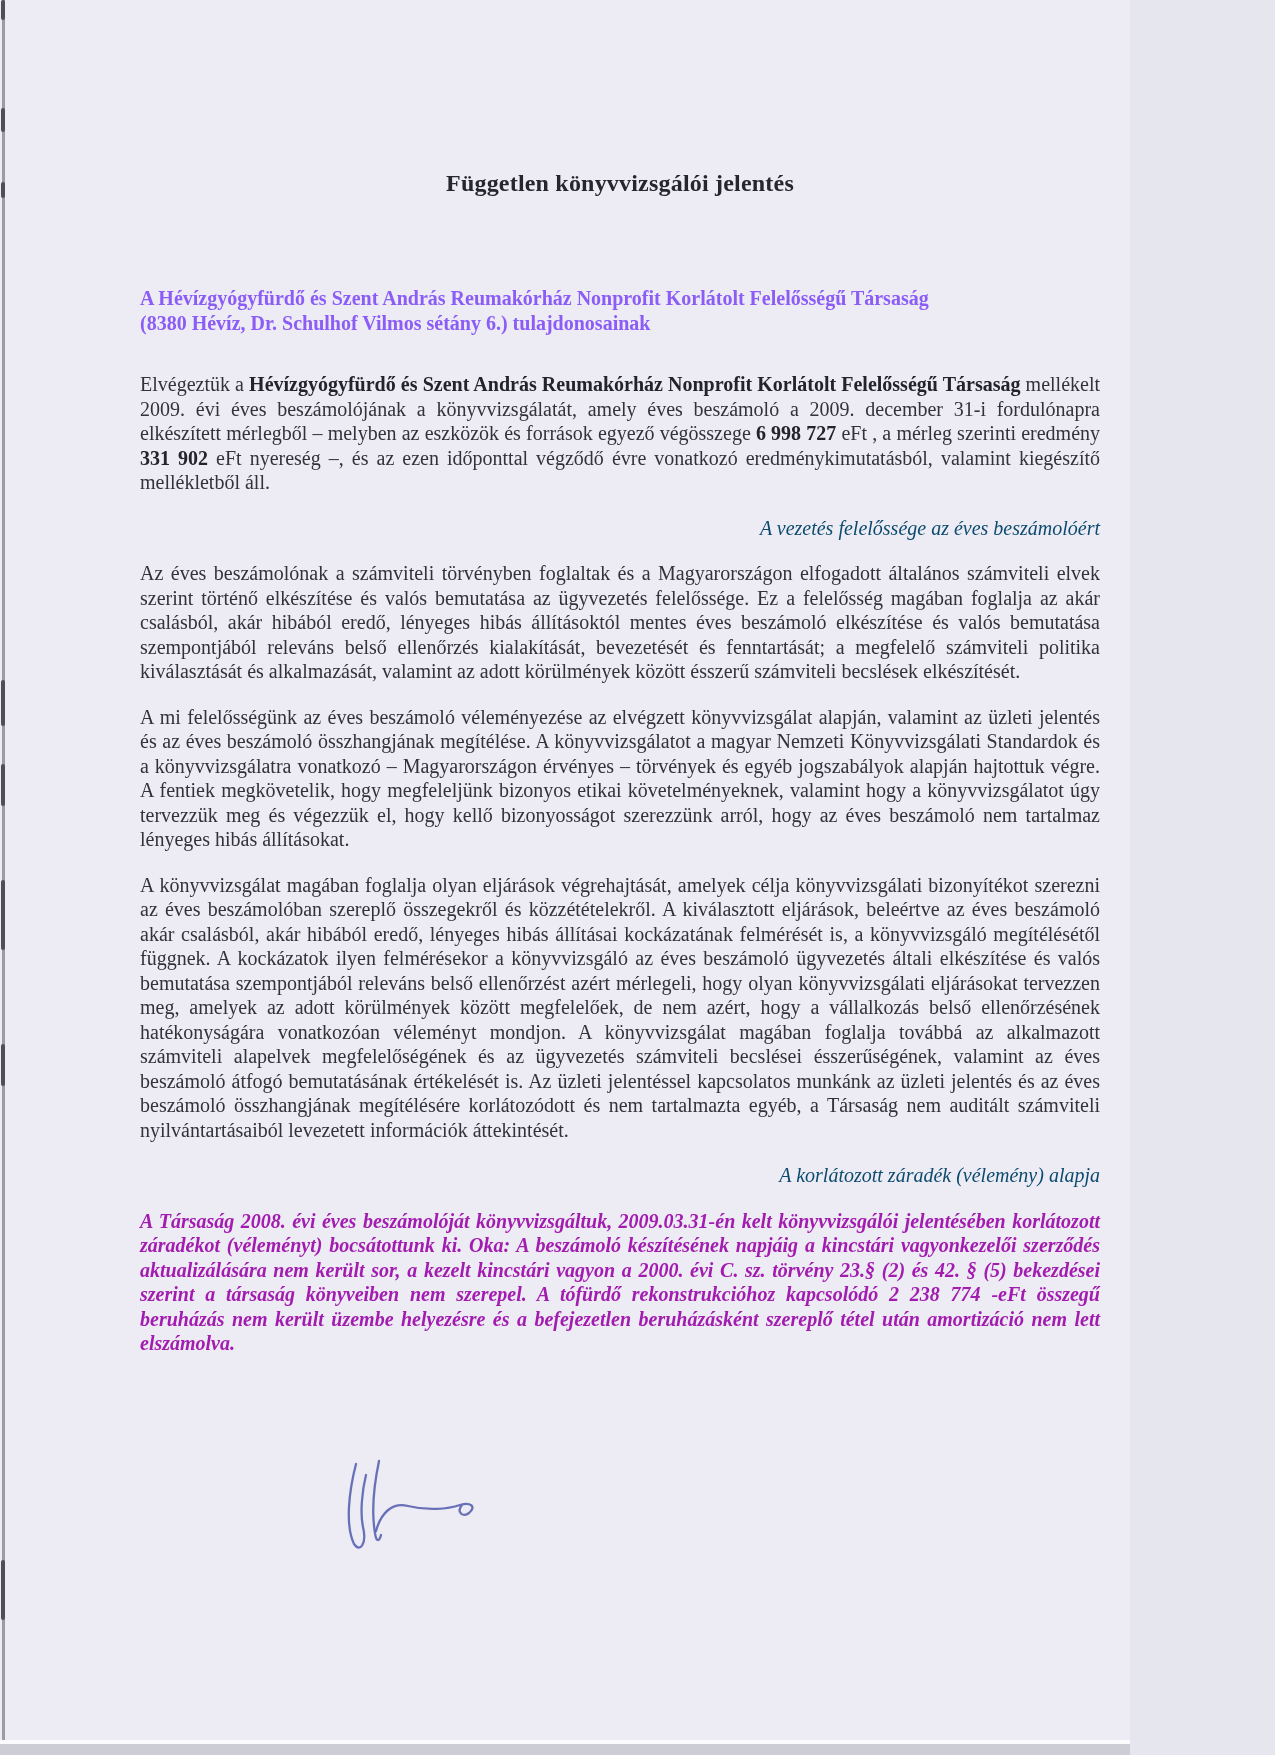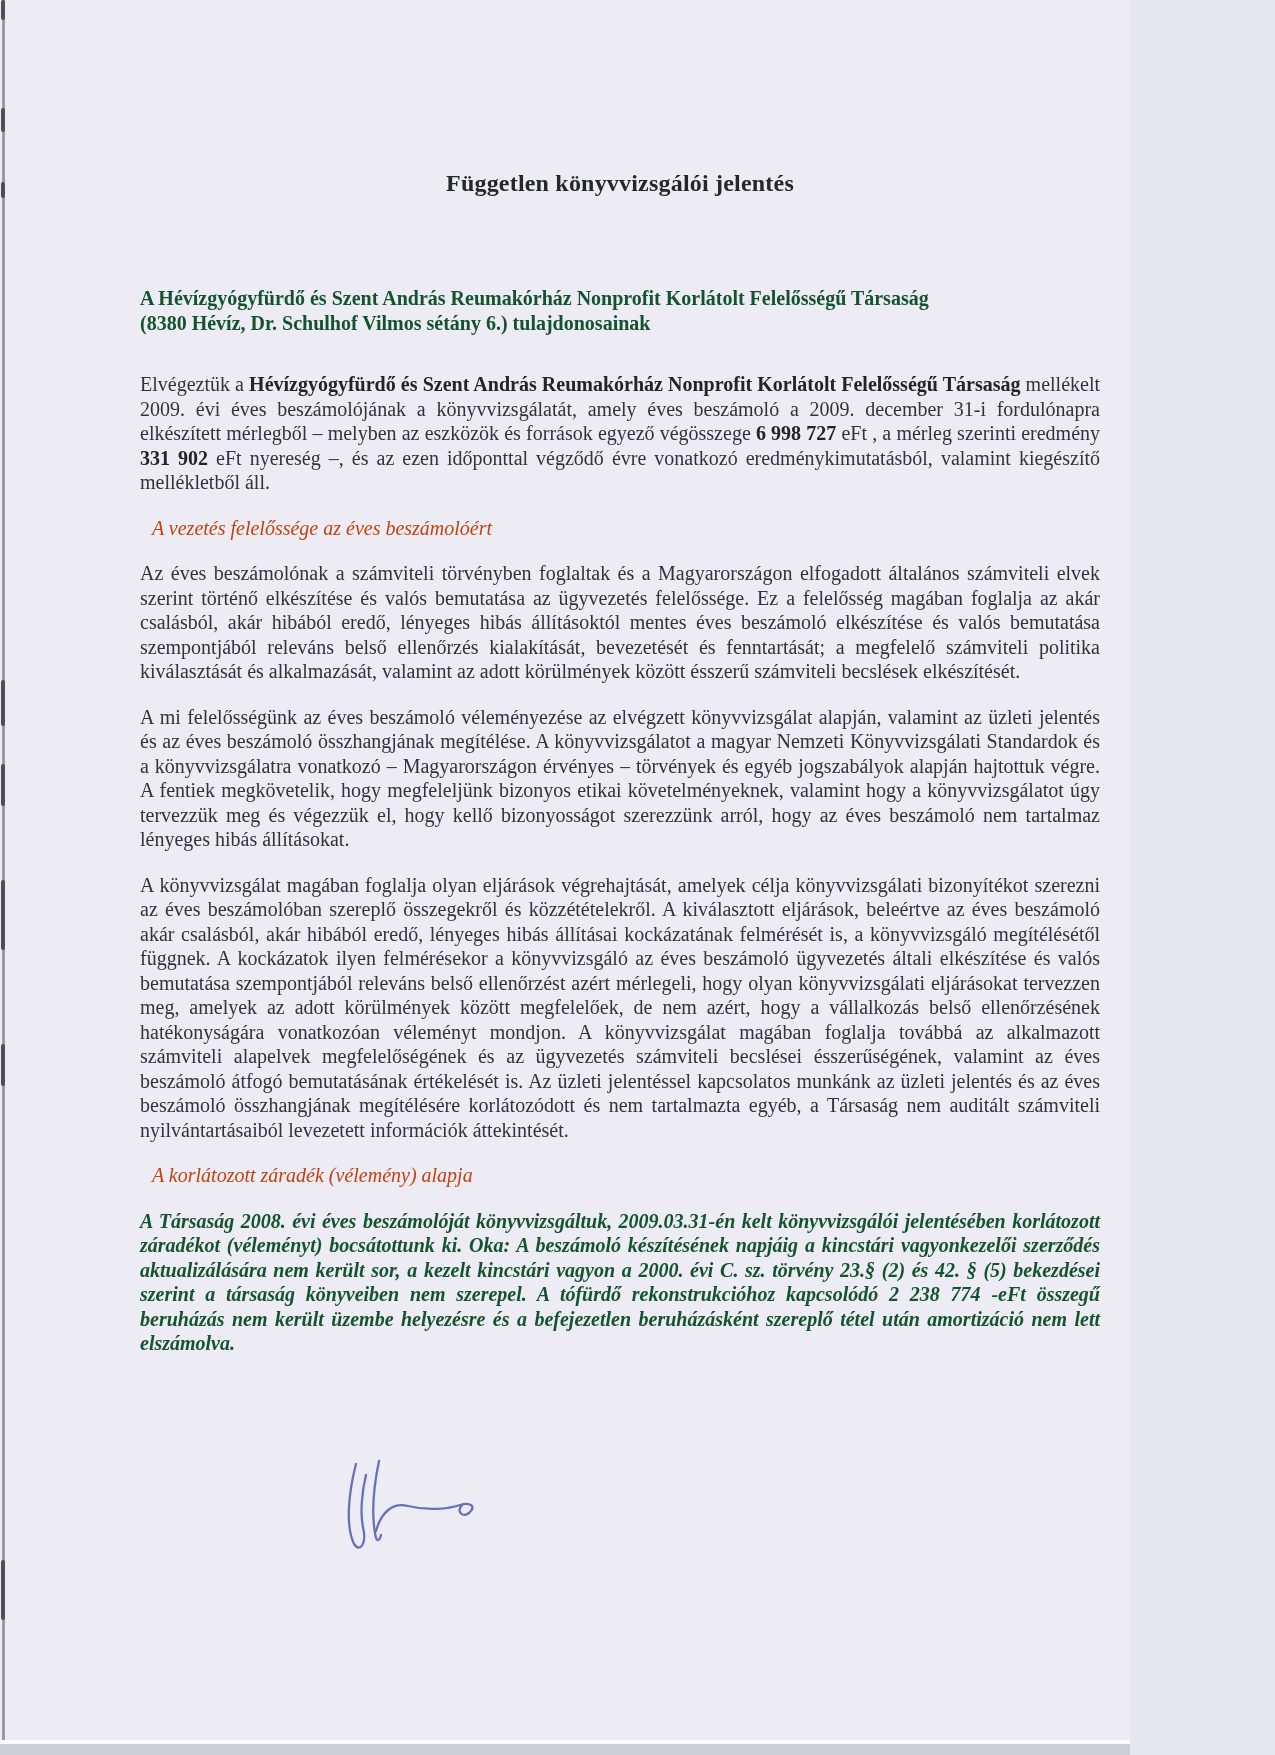--- a/index.html
+++ b/index.html
@@ -44,34 +44,34 @@
     margin: 168px 0 0 0;
     text-align: center;
     font-size: 24px; font-weight: bold;
     line-height: 30px;
     color: #26262e;
     letter-spacing: 0.2px;
   }
   .addressee {
     margin-top: 88px;
     font-weight: bold;
-    color: #14532d;
+    color: #8b5cf6;
     text-align: left;
   }
   .para { margin: 21px 0 0 0; }
   .para.first { margin-top: 37px; }
   .heading {
     margin: 21px 0 0 12px;
     font-style: italic;
-    color: #c2410c;
-    text-align: left;
+    color: #0c4a6e;
+    text-align: right;
   }
   .qualified {
     font-style: italic; font-weight: bold;
-    color: #14532d;
+    color: #a21caf;
   }
   b { color: #23232b; }
   .signature {
     position: absolute; left: 340px; top: 1455px;
     width: 150px; height: 105px;
   }
   .signature path {
     fill: none;
     stroke: #5560ae;
     stroke-width: 2.3;

